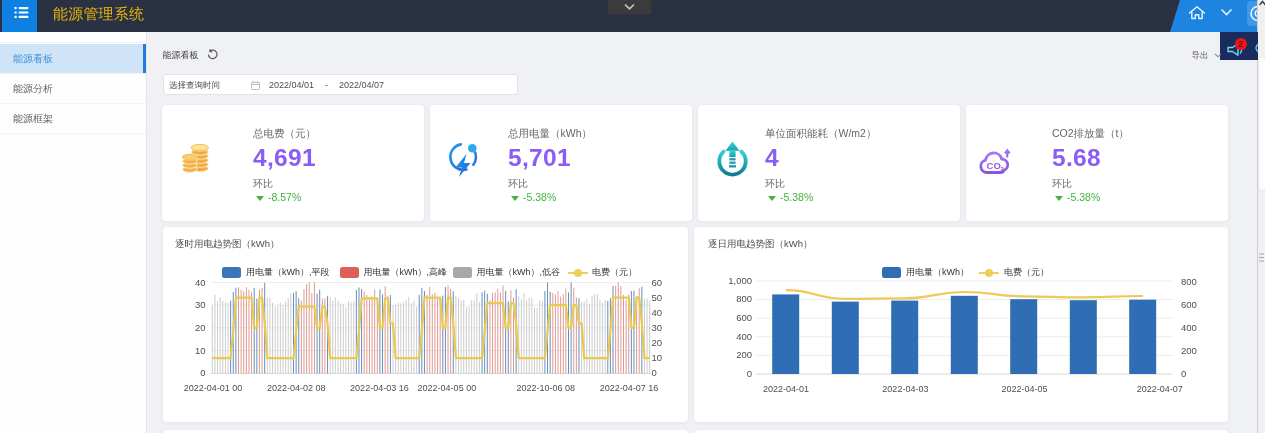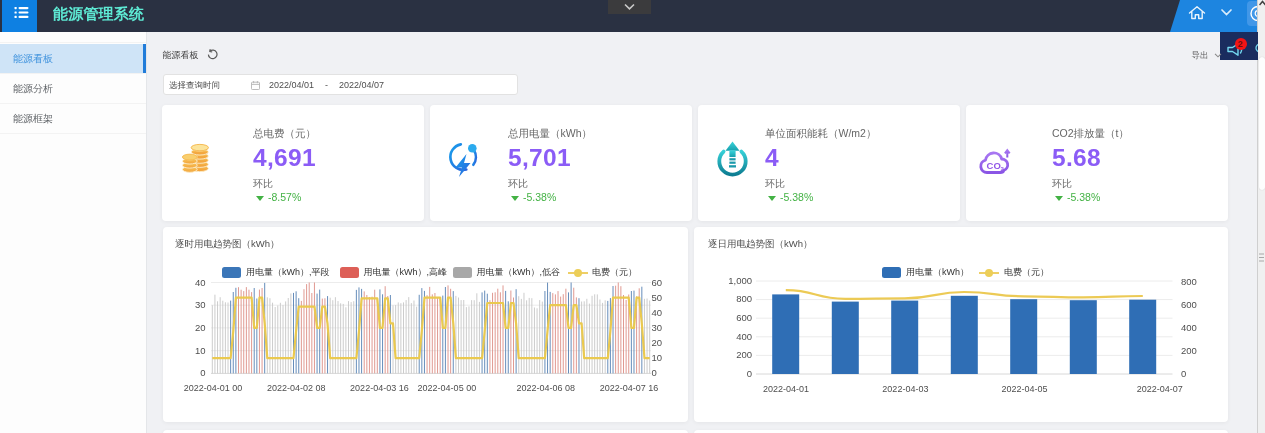--- a/index.html
+++ b/index.html
@@ -1,19 +1,19 @@
 <!DOCTYPE html>
 <html><head><meta charset="utf-8">
 <style>
 *{margin:0;padding:0;box-sizing:border-box}
 html,body{width:1265px;height:433px;overflow:hidden;font-family:"Liberation Sans",sans-serif;background:#f0f1f4}
 .abs{position:absolute}
 #hdr{position:absolute;left:0;top:0;width:1265px;height:32px;background:#2a3142}
 #burger{position:absolute;left:1.5px;top:0;width:35px;height:32px;background:#0e80e2}
-#title{position:absolute;left:53px;top:4.5px;color:#5eead4;font-size:15px;font-weight:bold;letter-spacing:0.2px}
+#title{position:absolute;left:53px;top:4.5px;color:#eab308;font-size:15px;font-weight:normal;letter-spacing:0.2px}
 #ctab{position:absolute;left:608px;top:0;width:43px;height:14px;background:#3b3b3d}
 #bluepara{position:absolute;left:1160px;top:0;width:97px;height:32px;background:#1d85e0;clip-path:polygon(20px 0,97px 0,97px 32px,10px 32px)}
 #bluebox{position:absolute;left:1246.5px;top:1px;width:11px;height:25px;background:#4197e8;border-radius:4px 0 0 4px}
 #notif{position:absolute;left:1219.5px;top:32px;width:38px;height:27.5px;background:#1a2c5e}
 #sbar{position:absolute;left:1257px;top:0;width:8px;height:433px;background:#f0f0f0;border-left:1px solid #cfcfcf}
 #sthumb{position:absolute;left:1258.5px;top:57px;width:6px;height:133px;background:#fdfdfd;border-radius:3px;box-shadow:0 0 1px #c0c0c0}
 #side{position:absolute;left:0;top:32px;width:147px;height:401px;background:#fdfdfd;border-right:1px solid #e4e6e9}
 .mi{position:absolute;left:0;width:146px;height:29.7px;line-height:29.7px;padding-left:13px;font-size:10px;color:#606468}
 .sep{position:absolute;left:0;width:146px;height:1px;background:#f3f3f3}
 #mi1{top:12.3px;background:#cfe4f7;color:#4093dd;border-right:3px solid #217cd9;height:29.7px}
@@ -423,21 +423,21 @@
 <div class="ylab" style="left:651.5px;top:353.2px">10</div>
 <div class="ylab" style="left:651.5px;top:338.1px">20</div>
 <div class="ylab" style="left:651.5px;top:322.9px">30</div>
 <div class="ylab" style="left:651.5px;top:307.8px">40</div>
 <div class="ylab" style="left:651.5px;top:292.6px">50</div>
 <div class="ylab" style="left:651.5px;top:277.5px">60</div>
 <div class="xlab" style="left:168.0px;top:383px;width:90px;text-align:center">2022-04-01 00</div>
 <div class="xlab" style="left:251.2px;top:383px;width:90px;text-align:center">2022-04-02 08</div>
 <div class="xlab" style="left:334.4px;top:383px;width:90px;text-align:center">2022-04-03 16</div>
 <div class="xlab" style="left:417.6px;top:383px;width:90px;text-align:left">2022-04-05 00</div>
-<div class="xlab" style="left:500.8px;top:383px;width:90px;text-align:center">2022-04-06 08</div>
+<div class="xlab" style="left:500.8px;top:383px;width:90px;text-align:center">2022-10-06 08</div>
 <div class="xlab" style="left:584.0px;top:383px;width:90px;text-align:center">2022-04-07 16</div>
 <div class="card" style="left:694px;top:227px;width:534px;height:195px;overflow:hidden">
     <svg width="534" height="195" style="position:absolute;left:0;top:0">
       <line x1="62.0" y1="128.4" x2="478.5" y2="128.4" stroke="#ececec" stroke-width="1"></line>
       <line x1="62.0" y1="109.8" x2="478.5" y2="109.8" stroke="#ececec" stroke-width="1"></line>
       <line x1="62.0" y1="91.2" x2="478.5" y2="91.2" stroke="#ececec" stroke-width="1"></line>
       <line x1="62.0" y1="72.6" x2="478.5" y2="72.6" stroke="#ececec" stroke-width="1"></line>
       <line x1="62.0" y1="54.0" x2="478.5" y2="54.0" stroke="#ececec" stroke-width="1"></line>
       <line x1="62.0" y1="147.0" x2="478.5" y2="147.0" stroke="#d8d8d8" stroke-width="1"></line>
       <rect x="78.2" y="67.4" width="27" height="79.6" fill="#2f6eb5"></rect>

